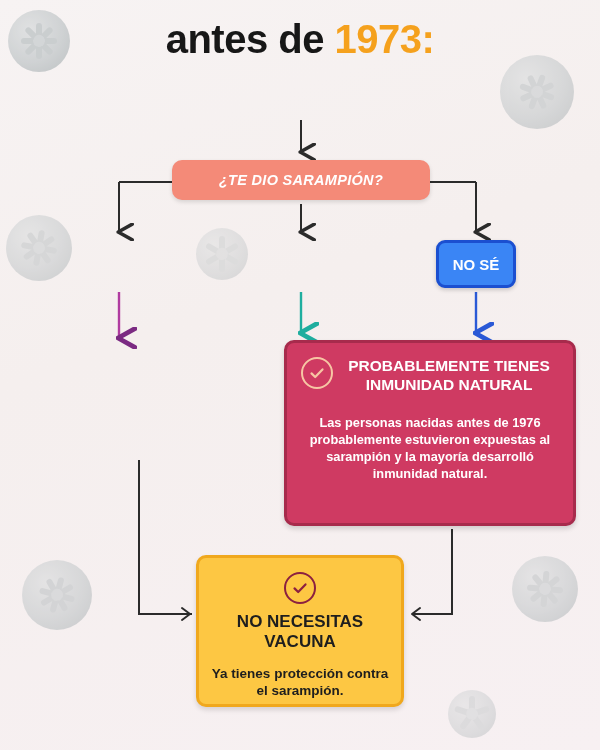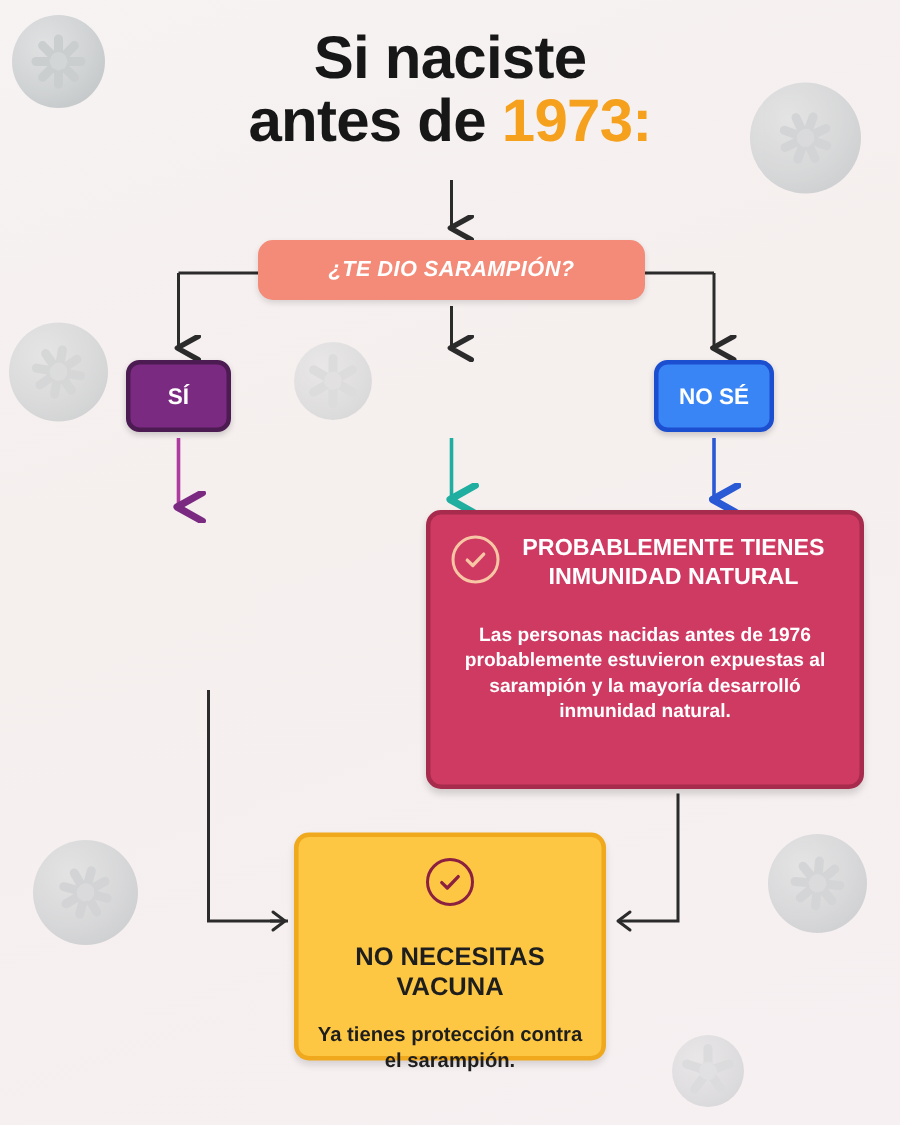--- a/index.html
+++ b/index.html
@@ -123,21 +123,21 @@
   }
   .card-b p {
     margin-top: 20px;
     font-size: 12.8px; font-weight: bold; color: #ffffff;
     line-height: 1.33; text-align: center;
   }
 
   .card-c { left: 196px; top: 555px; width: 208px; height: 152px;
             padding: 14px 12px; text-align: center; }
   .card-c h3 {
-    margin-top: 24px;
+    margin-top: 8px;
     font-size: 17px; font-weight: bold; color: #1e1e1e; line-height: 1.2;
   }
   .card-c p {
     margin-top: 12px;
     font-size: 13.5px; font-weight: bold; color: #1e1e1e; line-height: 1.3;
   }
 
   
   .check {
     width: 32px; height: 32px; border-radius: 50%;
@@ -358,31 +358,27 @@
 
     <path d="M139,460 L139,614 L188,614" stroke="#2b2b2b" stroke-width="2" fill="none"></path>
     <path d="M180,614 L192,614" stroke="#2b2b2b" stroke-width="2" fill="none"></path>
     <polyline points="182,608 190,614 182,620" fill="none" stroke="#2b2b2b" stroke-width="2" stroke-linecap="round" stroke-linejoin="round"></polyline>
 
     <path d="M452,529 L452,614 L412,614" stroke="#2b2b2b" stroke-width="2" fill="none"></path>
     <polyline points="420,608 412,614 420,620" fill="none" stroke="#2b2b2b" stroke-width="2" stroke-linecap="round" stroke-linejoin="round"></polyline>
   </svg>
 
   <div class="title-wrap">
-    <div class="title-line">Si naciste</div>
     <div class="title-line"><span>antes de </span><span class="year">1973:</span></div>
   </div>
 
   <div class="node question">
     <span>¿TE DIO SARAMPIÓN?</span>
   </div>
 
-  <div class="node opt opt-si">
-    <span>SÍ</span>
-  </div>
   <div class="node opt opt-nose">
     <span>NO SÉ</span>
   </div>
 
 
   <div class="node card-pink card-b">
     <div class="head-row">
       <span class="check light">
         <svg viewBox="0 0 16 16">
             <path d="M2.5 8.4 L6.2 12 L13.5 4.4" fill="none" stroke="#f7c6a4" stroke-width="2.2" stroke-linecap="round" stroke-linejoin="round"></path>

